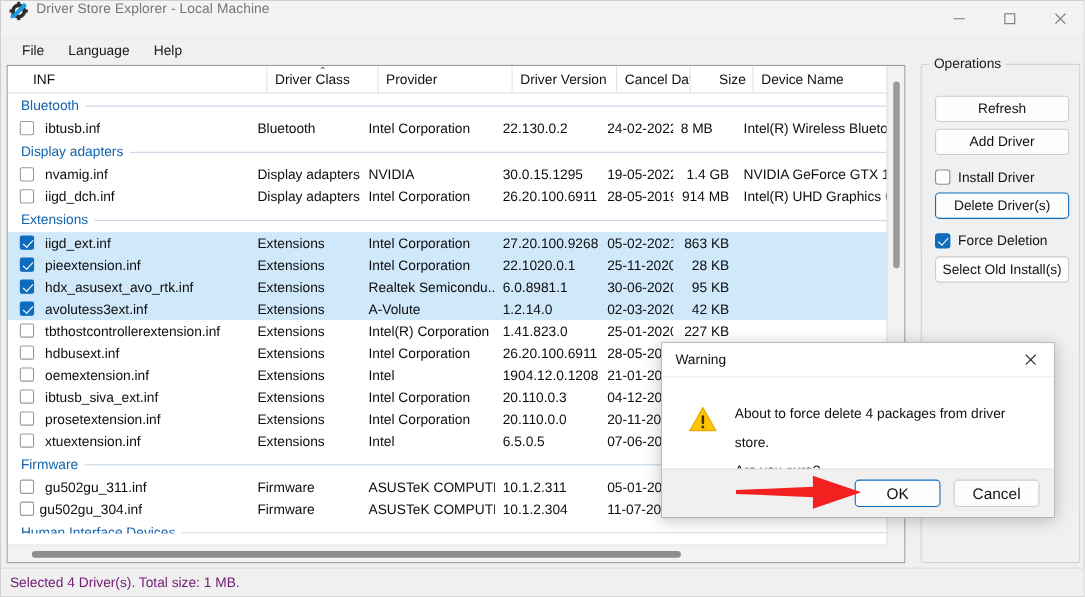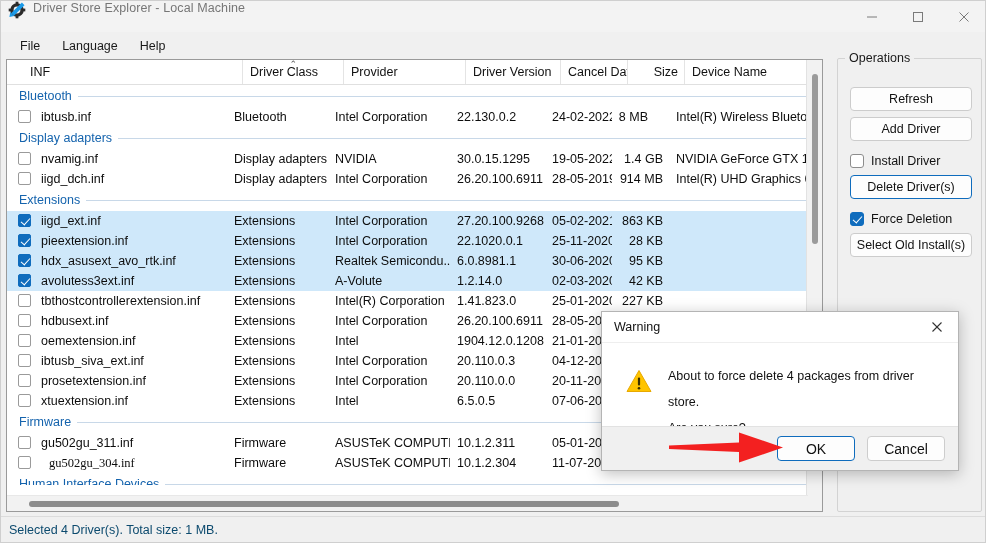--- a/index.html
+++ b/index.html
@@ -193,21 +193,21 @@
     transform: rotate(42deg);
   }
 
   
   .statusbar {
     position: absolute; left: 0; bottom: 0;
     width: 986px; height: 26px;
     background: #f0f0f0;
     border-top: 1px solid #dcdcdc;
     display: flex; align-items: center; padding-left: 8px;
-    font-size: 12.5px; color: #0c4a6e;
+    font-size: 12.5px; color: #701a75;
   }
 
   
   .dialog {
     position: absolute; left: 600px; top: 310px;
     width: 358px; height: 160px;
     background: #ffffff;
     border: 1px solid #b4b4b4;
     box-shadow: 0 3px 14px rgba(0,0,0,.25);
   }
@@ -463,21 +463,21 @@
           <div class="cell" style="left: 0px; width: 220px; padding-left: 34px;">gu502gu_311.inf</div>
           <div class="cell" style="left: 220px; width: 101px;">Firmware</div>
           <div class="cell" style="left: 321px; width: 122px;">ASUSTeK COMPUTE...</div>
           <div class="cell" style="left: 443px; width: 95px;">10.1.2.311</div>
           <div class="cell" style="left: 538px; width: 67px;">05-01-2021</div>
           <div class="cell right" style="left: 605px; width: 57px;"></div>
           <div class="cell" style="left: 662px; width: 153px;"></div>
         </div>
         <div class="row">
           <span class="cbx"></span>
-          <div class="cell" style="left: 0px; width: 220px; padding-left: 42px; font-family: Liberation Serif, serif;">gu502gu_304.inf</div>
+          <div class="cell" style="left: 0px; width: 220px; padding-left: 29px;">gu502gu_304.inf</div>
           <div class="cell" style="left: 220px; width: 101px;">Firmware</div>
           <div class="cell" style="left: 321px; width: 122px;">ASUSTeK COMPUTE...</div>
           <div class="cell" style="left: 443px; width: 95px;">10.1.2.304</div>
           <div class="cell" style="left: 538px; width: 67px;">11-07-2019</div>
           <div class="cell right" style="left: 605px; width: 57px;">16 MB</div>
           <div class="cell" style="left: 662px; width: 153px;"></div>
         </div>
         <div class="grouphdr">
           <span class="gname">Human Interface Devices</span>
           <span class="gline"></span>

